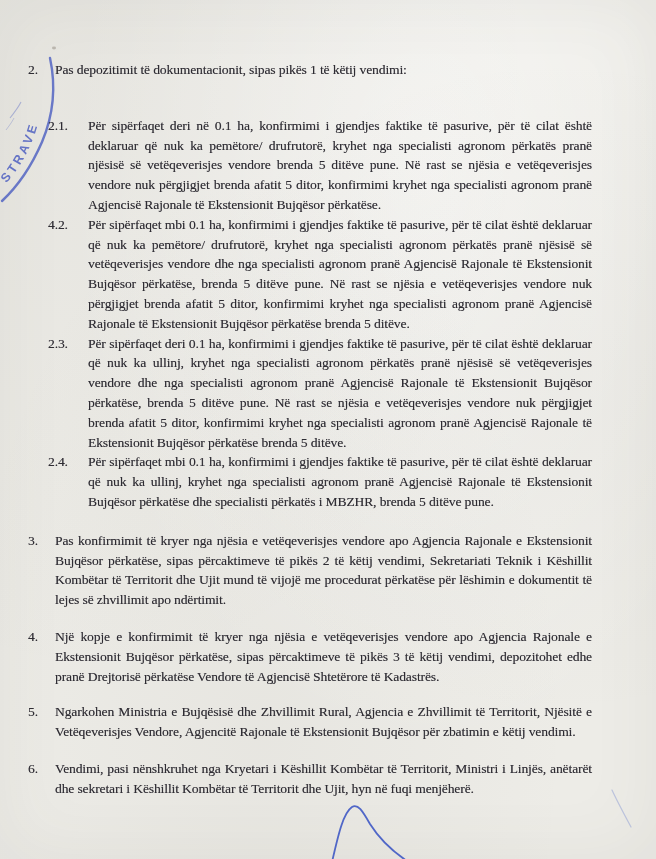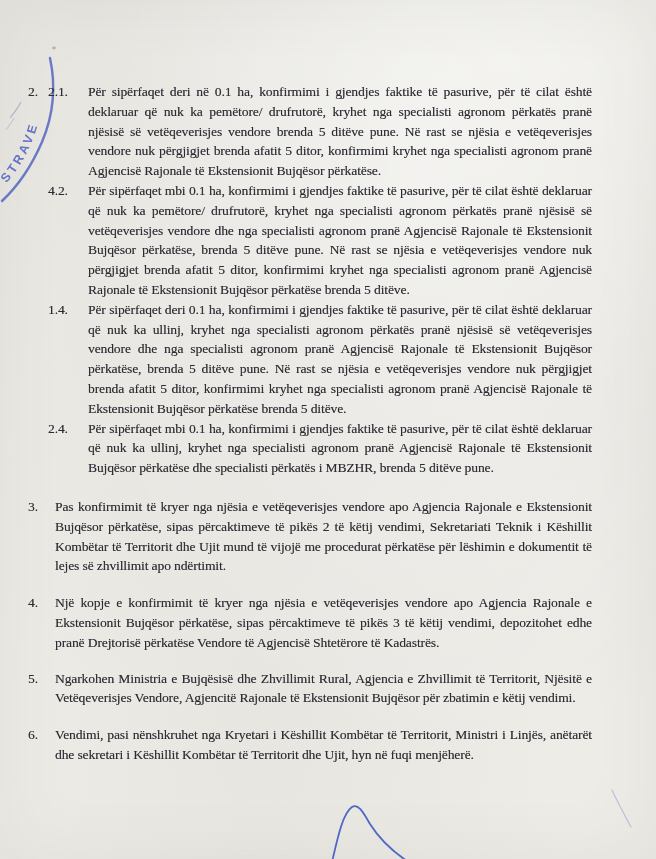--- a/index.html
+++ b/index.html
@@ -24,21 +24,21 @@
     line-height:19.8px;
     letter-spacing:-0.1px;
     text-shadow:0.2px 0.2px 0.35px rgba(42,40,48,0.45);
   }
   .item { position:relative; }
   .item > .num {
     position:absolute; left:-27px; top:0;
     white-space:nowrap;
   }
   .txt { margin:0; text-align:justify; }
-  .subs { margin-top:22px; }
+  .subs { margin-top:36px; }
   .sub { position:relative; margin-left:33px; }
   .sub > .num { position:absolute; left:-40px; top:0; white-space:nowrap; }
   .mt-item3 { margin-top:19px; }
   .mt-item4 { margin-top:17px; }
   .mt-item5 { margin-top:16px; }
   .mt-item6 { margin-top:17px; }
 
   .stamp { position:absolute; left:0; top:52px; width:72px; height:158px; }
   .pen-overlay { position:absolute; left:0; top:0; width:656px; height:859px; pointer-events:none; }
 </style>
@@ -54,32 +54,33 @@
       <textPath href="#stampArc" startOffset="6%">STRAVE</textPath>
     </text>
     <path d="M 10 66 C 14 61 18 56 21 50" fill="none" stroke="#4a5cc0" stroke-width="1.1" opacity="0.38"></path>
     <path d="M 6 78 C 9 74 12 70 14 66" fill="none" stroke="#4a5cc0" stroke-width="1" opacity="0.28"></path>
   </svg>
 
   <div class="doc">
 
     <div class="item">
       <span class="num">2.</span>
+      <p class="txt">Pas depozitimit të dokumentacionit, sipas pikës 1 të këtij vendimi:</p>
 
       <div class="subs">
         <div class="sub">
           <span class="num">2.1.</span>
           <p class="txt">Për sipërfaqet deri në 0.1 ha, konfirmimi i gjendjes faktike të pasurive, për të cilat është deklaruar që nuk ka pemëtore/ drufrutorë, kryhet nga specialisti agronom përkatës pranë njësisë së vetëqeverisjes vendore brenda 5 ditëve pune. Në rast se njësia e vetëqeverisjes vendore nuk përgjigjet brenda afatit 5 ditor, konfirmimi kryhet nga specialisti agronom pranë Agjencisë Rajonale të Ekstensionit Bujqësor përkatëse.</p>
         </div>
         <div class="sub">
           <span class="num">4.2.</span>
           <p class="txt">Për sipërfaqet mbi 0.1 ha, konfirmimi i gjendjes faktike të pasurive, për të cilat është deklaruar që nuk ka pemëtore/ drufrutorë, kryhet nga specialisti agronom përkatës pranë njësisë së vetëqeverisjes vendore dhe nga specialisti agronom pranë Agjencisë Rajonale të Ekstensionit Bujqësor përkatëse, brenda 5 ditëve pune. Në rast se njësia e vetëqeverisjes vendore nuk përgjigjet brenda afatit 5 ditor, konfirmimi kryhet nga specialisti agronom pranë Agjencisë Rajonale të Ekstensionit Bujqësor përkatëse brenda 5 ditëve.</p>
         </div>
         <div class="sub">
-          <span class="num">1.4.</span>
+          <span class="num">2.3.</span>
           <p class="txt">Për sipërfaqet deri 0.1 ha, konfirmimi i gjendjes faktike të pasurive, për të cilat është deklaruar që nuk ka ullinj, kryhet nga specialisti agronom përkatës pranë njësisë së vetëqeverisjes vendore dhe nga specialisti agronom pranë Agjencisë Rajonale të Ekstensionit Bujqësor përkatëse, brenda 5 ditëve pune. Në rast se njësia e vetëqeverisjes vendore nuk përgjigjet brenda afatit 5 ditor, konfirmimi kryhet nga specialisti agronom pranë Agjencisë Rajonale të Ekstensionit Bujqësor përkatëse brenda 5 ditëve.</p>
         </div>
         <div class="sub">
           <span class="num">2.4.</span>
           <p class="txt">Për sipërfaqet mbi 0.1 ha, konfirmimi i gjendjes faktike të pasurive, për të cilat është deklaruar që nuk ka ullinj, kryhet nga specialisti agronom pranë Agjencisë Rajonale të Ekstensionit Bujqësor përkatëse dhe specialisti përkatës i MBZHR, brenda 5 ditëve pune.</p>
         </div>
       </div>
     </div>
 
     <div class="item mt-item3">

